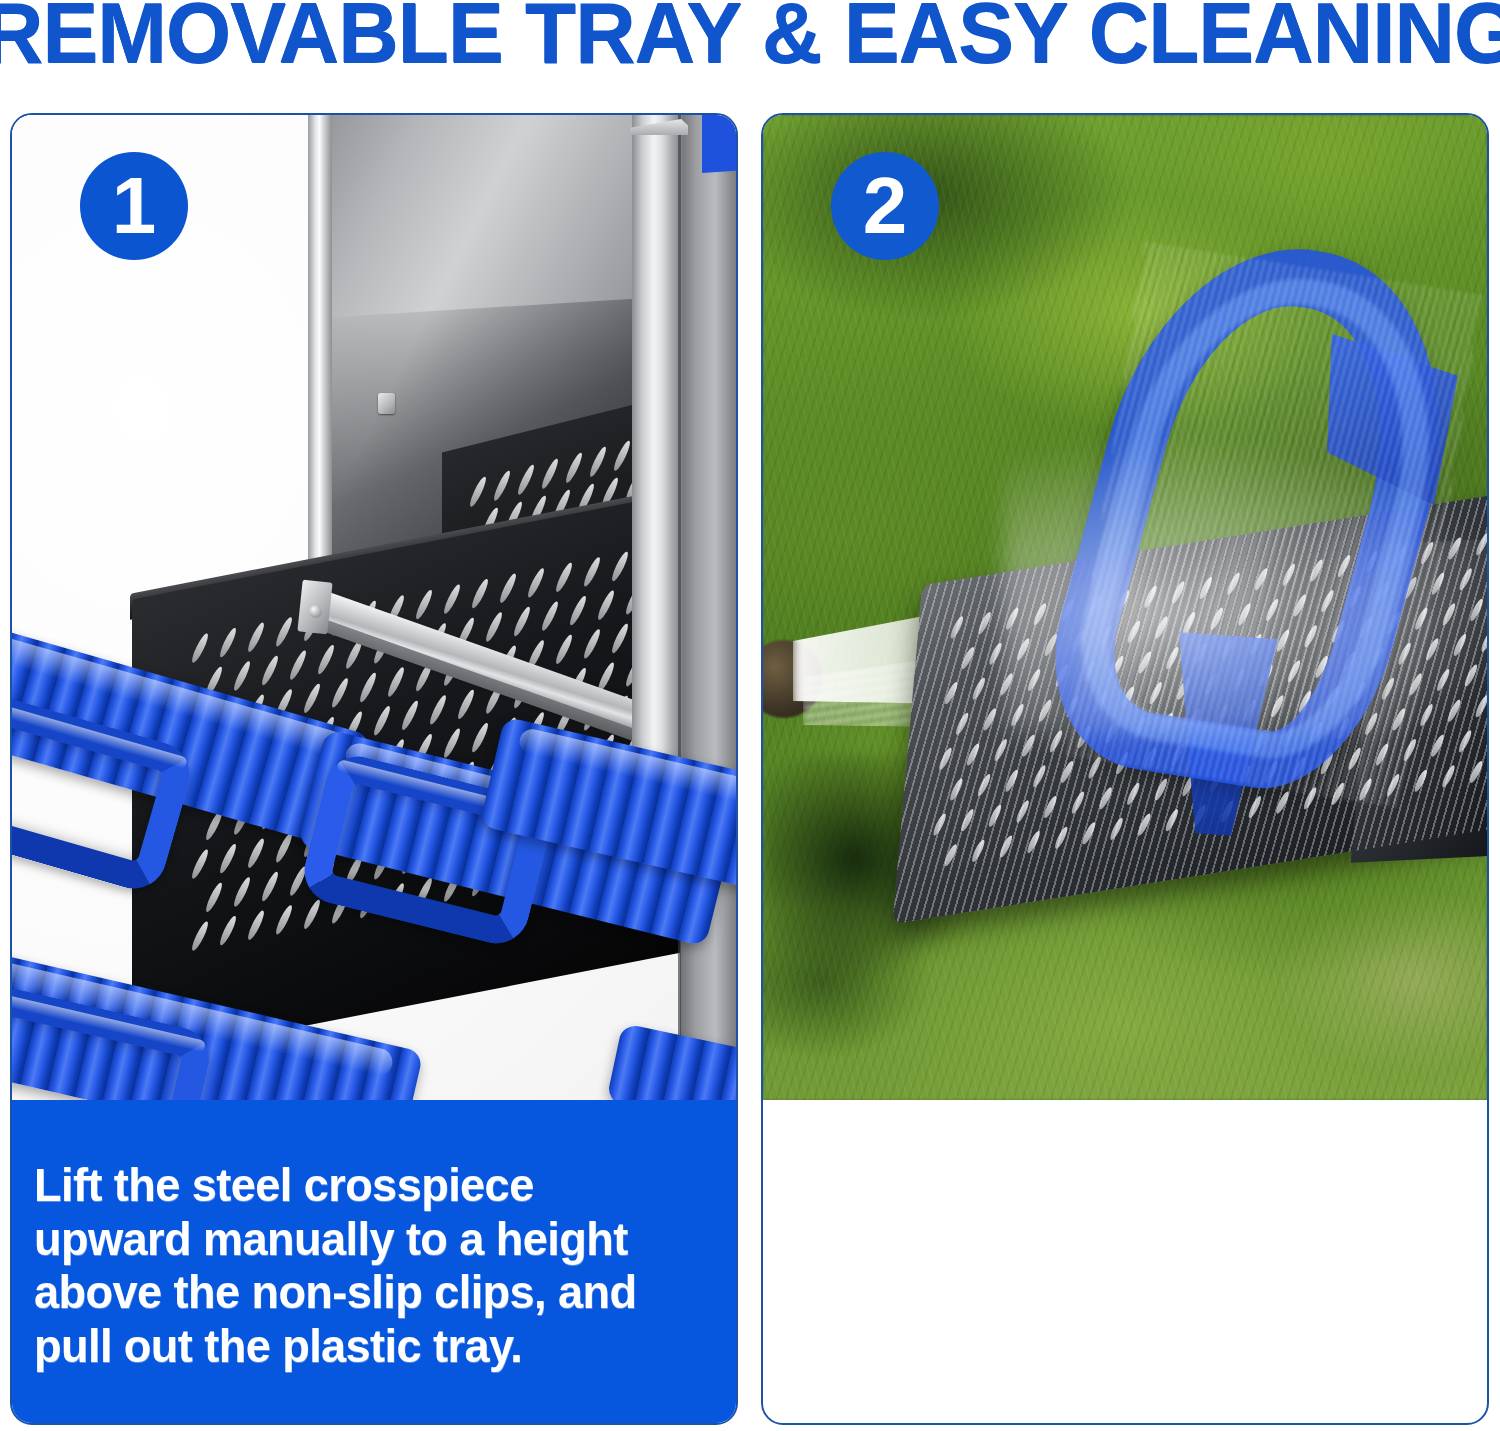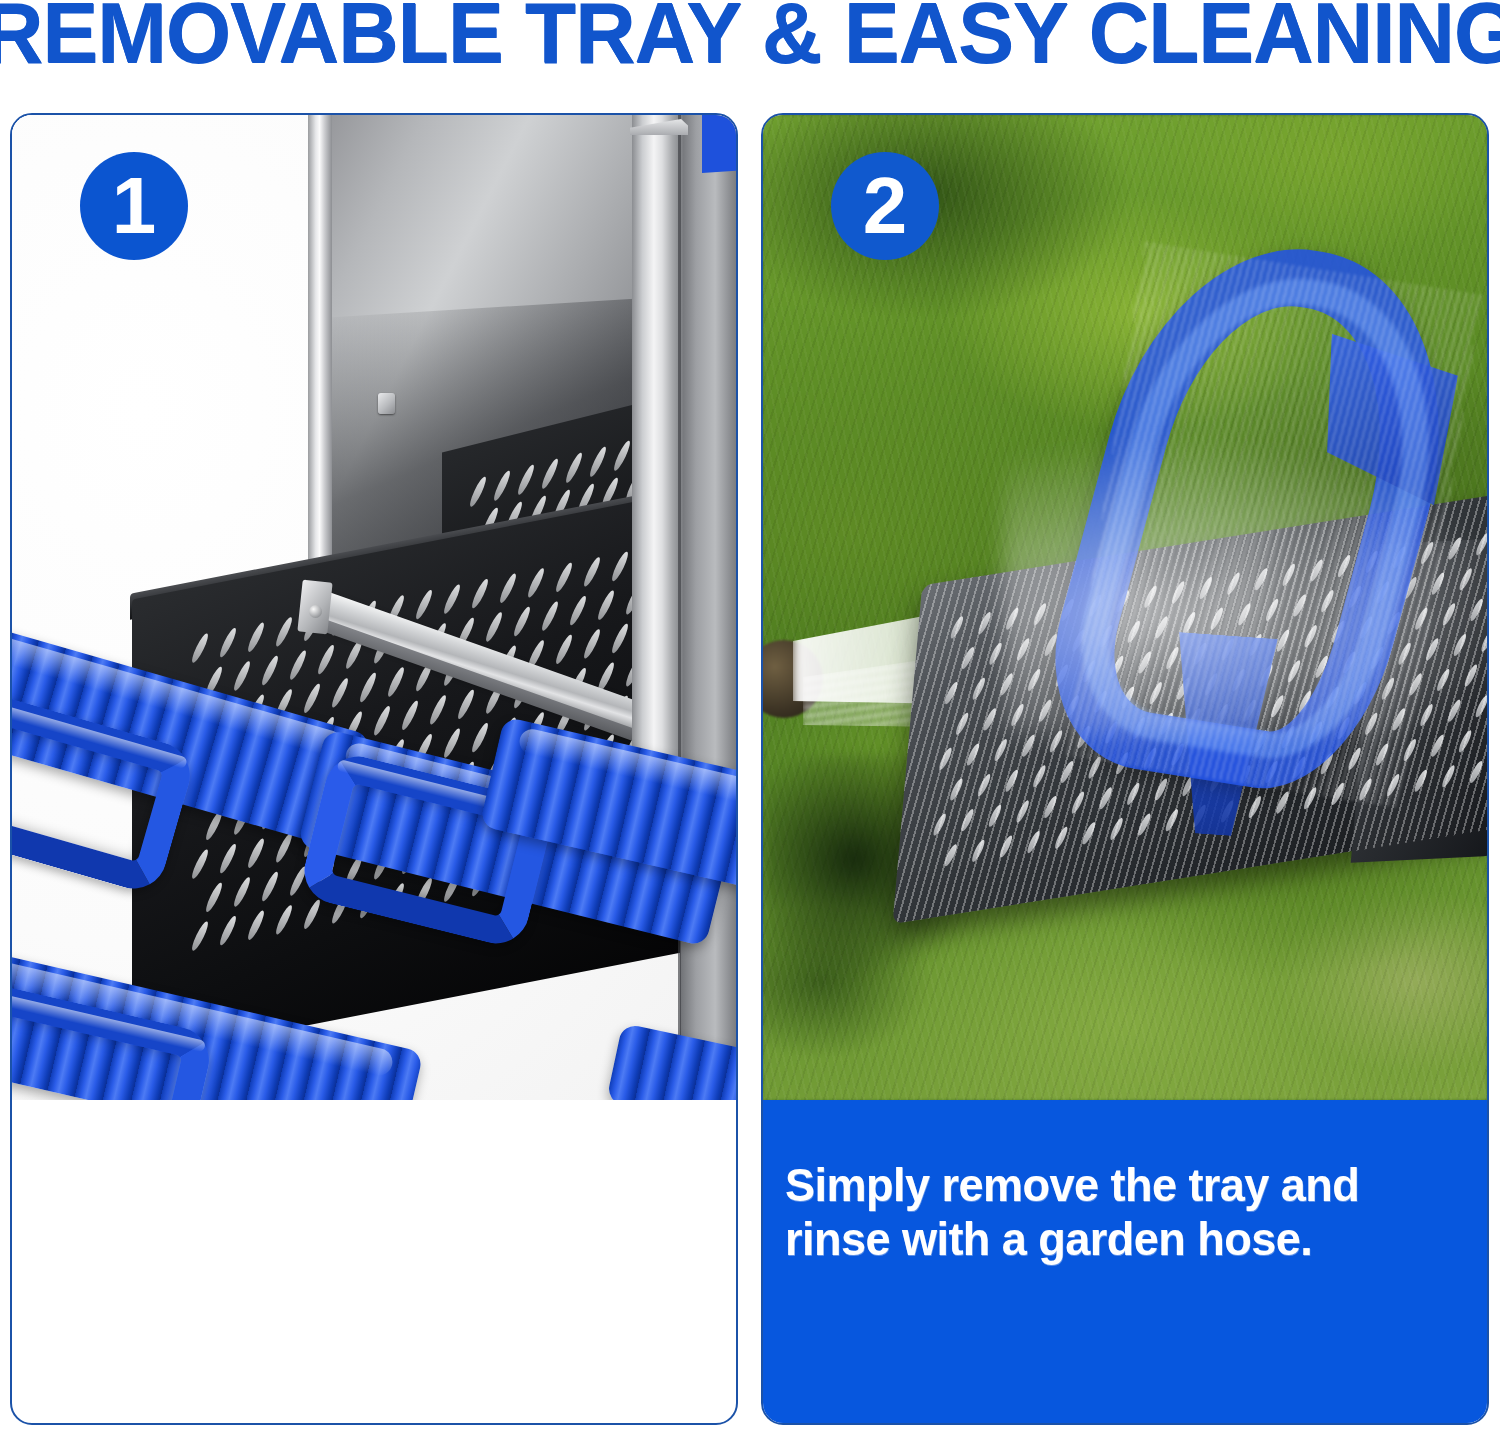--- a/index.html
+++ b/index.html
@@ -655,20 +655,23 @@
          transform:rotate(13deg);"></div>
 
     <div class="bh" style="left:690px; top:-4px; width:60px; height:60px;
          background:#1E51DC; transform:skewY(-4deg);"></div>
     <div class="bh rail" style="left:600px; top:930px; width:220px; height:80px;
          transform:rotate(12deg);"></div>
 
     <div class="step-badge">1</div>
   </div>
 
+  <div class="caption">
+    <div class="caption-text">Lift the steel crosspiece upward manually to a height above the non-slip clips, and pull out the plastic tray.</div>
+  </div>
 </div>
 
 <div id="panel-2" class="panel">
 
   <div id="photo-2" class="panel-photo">
     <div class="grass"></div>
     <div class="grass-texture"></div>
     <div class="dark-patch"></div>
 
     <div class="nozzle"></div>
@@ -845,16 +848,13 @@
     <div class="handle2-stem"></div>
     <div class="handle2"></div>
     <div class="handle2-flap"></div>
     <div class="handle2-gloss"></div>
     <div class="water-on-handle"></div>
     <div class="spray-mist"></div>
 
     <div class="step-badge">2</div>
   </div>
 
-  <div class="caption">
-    <div class="caption-text">Simply remove the tray and rinse with a garden hose.</div>
-  </div>
 </div>
 
 </body></html>

